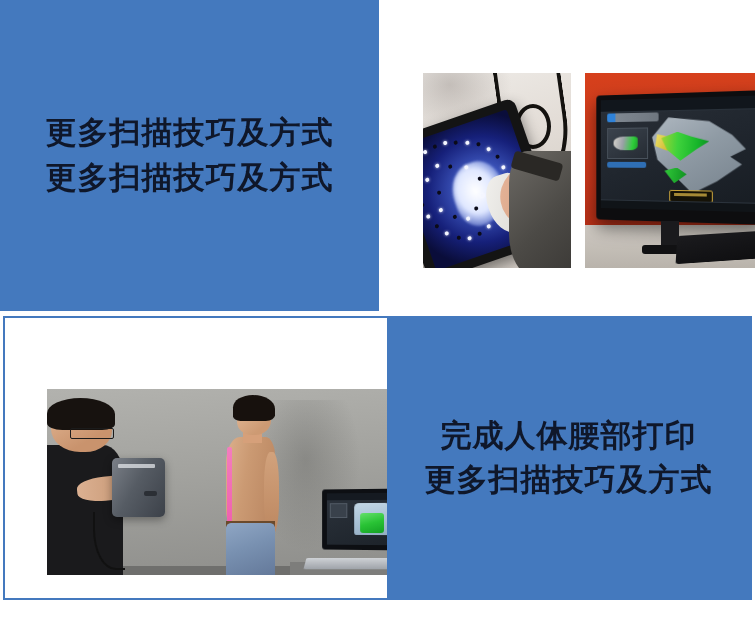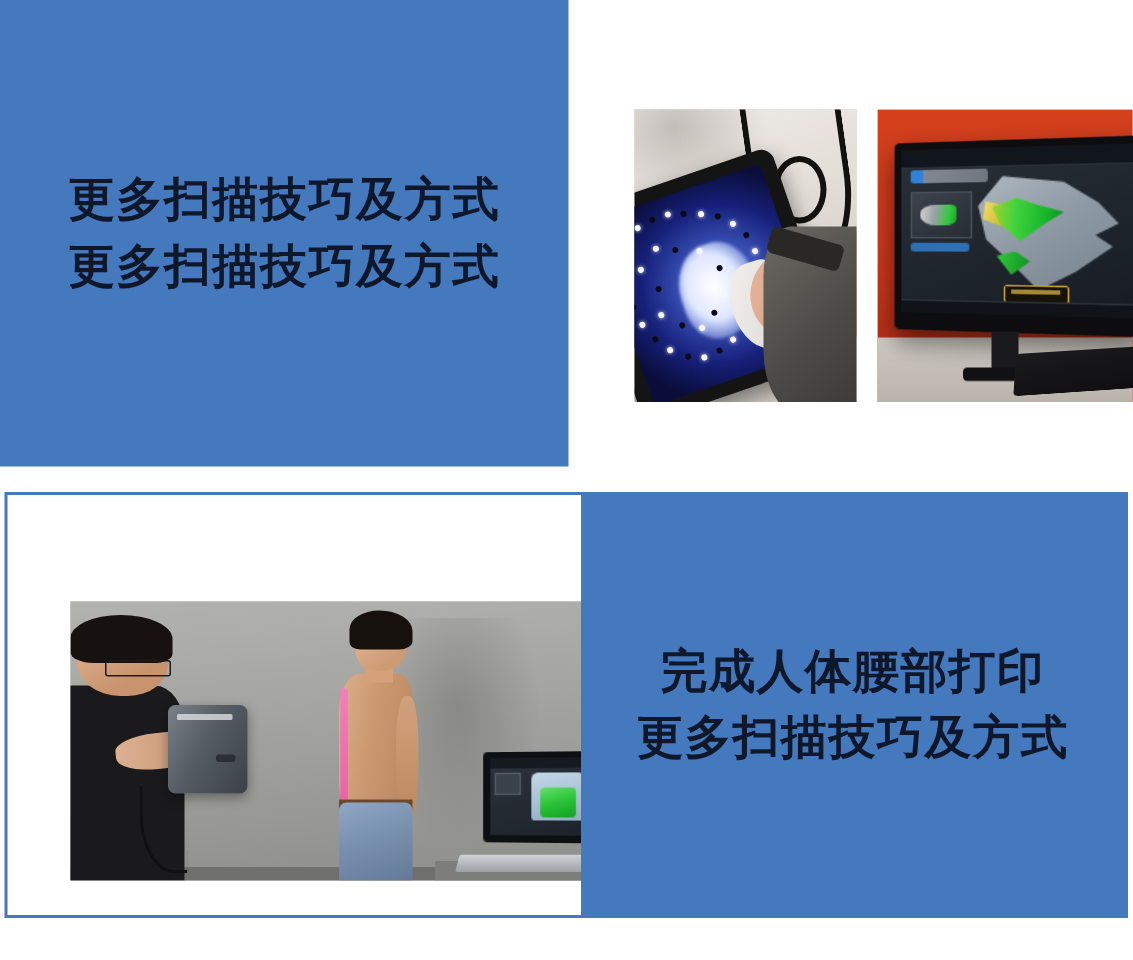--- a/index.html
+++ b/index.html
@@ -295,21 +295,21 @@
     border: 2px solid #0b0b0c;
     border-top-color: transparent;
     border-left-color: transparent;
     border-radius: 0 0 50% 0;
   }
 
   
   .row2 {
     position: absolute;
     left: 3px;
-    top: 328px;
+    top: 316px;
     width: 749px;
     height: 284px;
     border: 2px solid #4479be;
     box-sizing: border-box;
     background: #ffffff;
   }
   .row2-blue {
     position: absolute;
     right: 0;
     top: 0;

